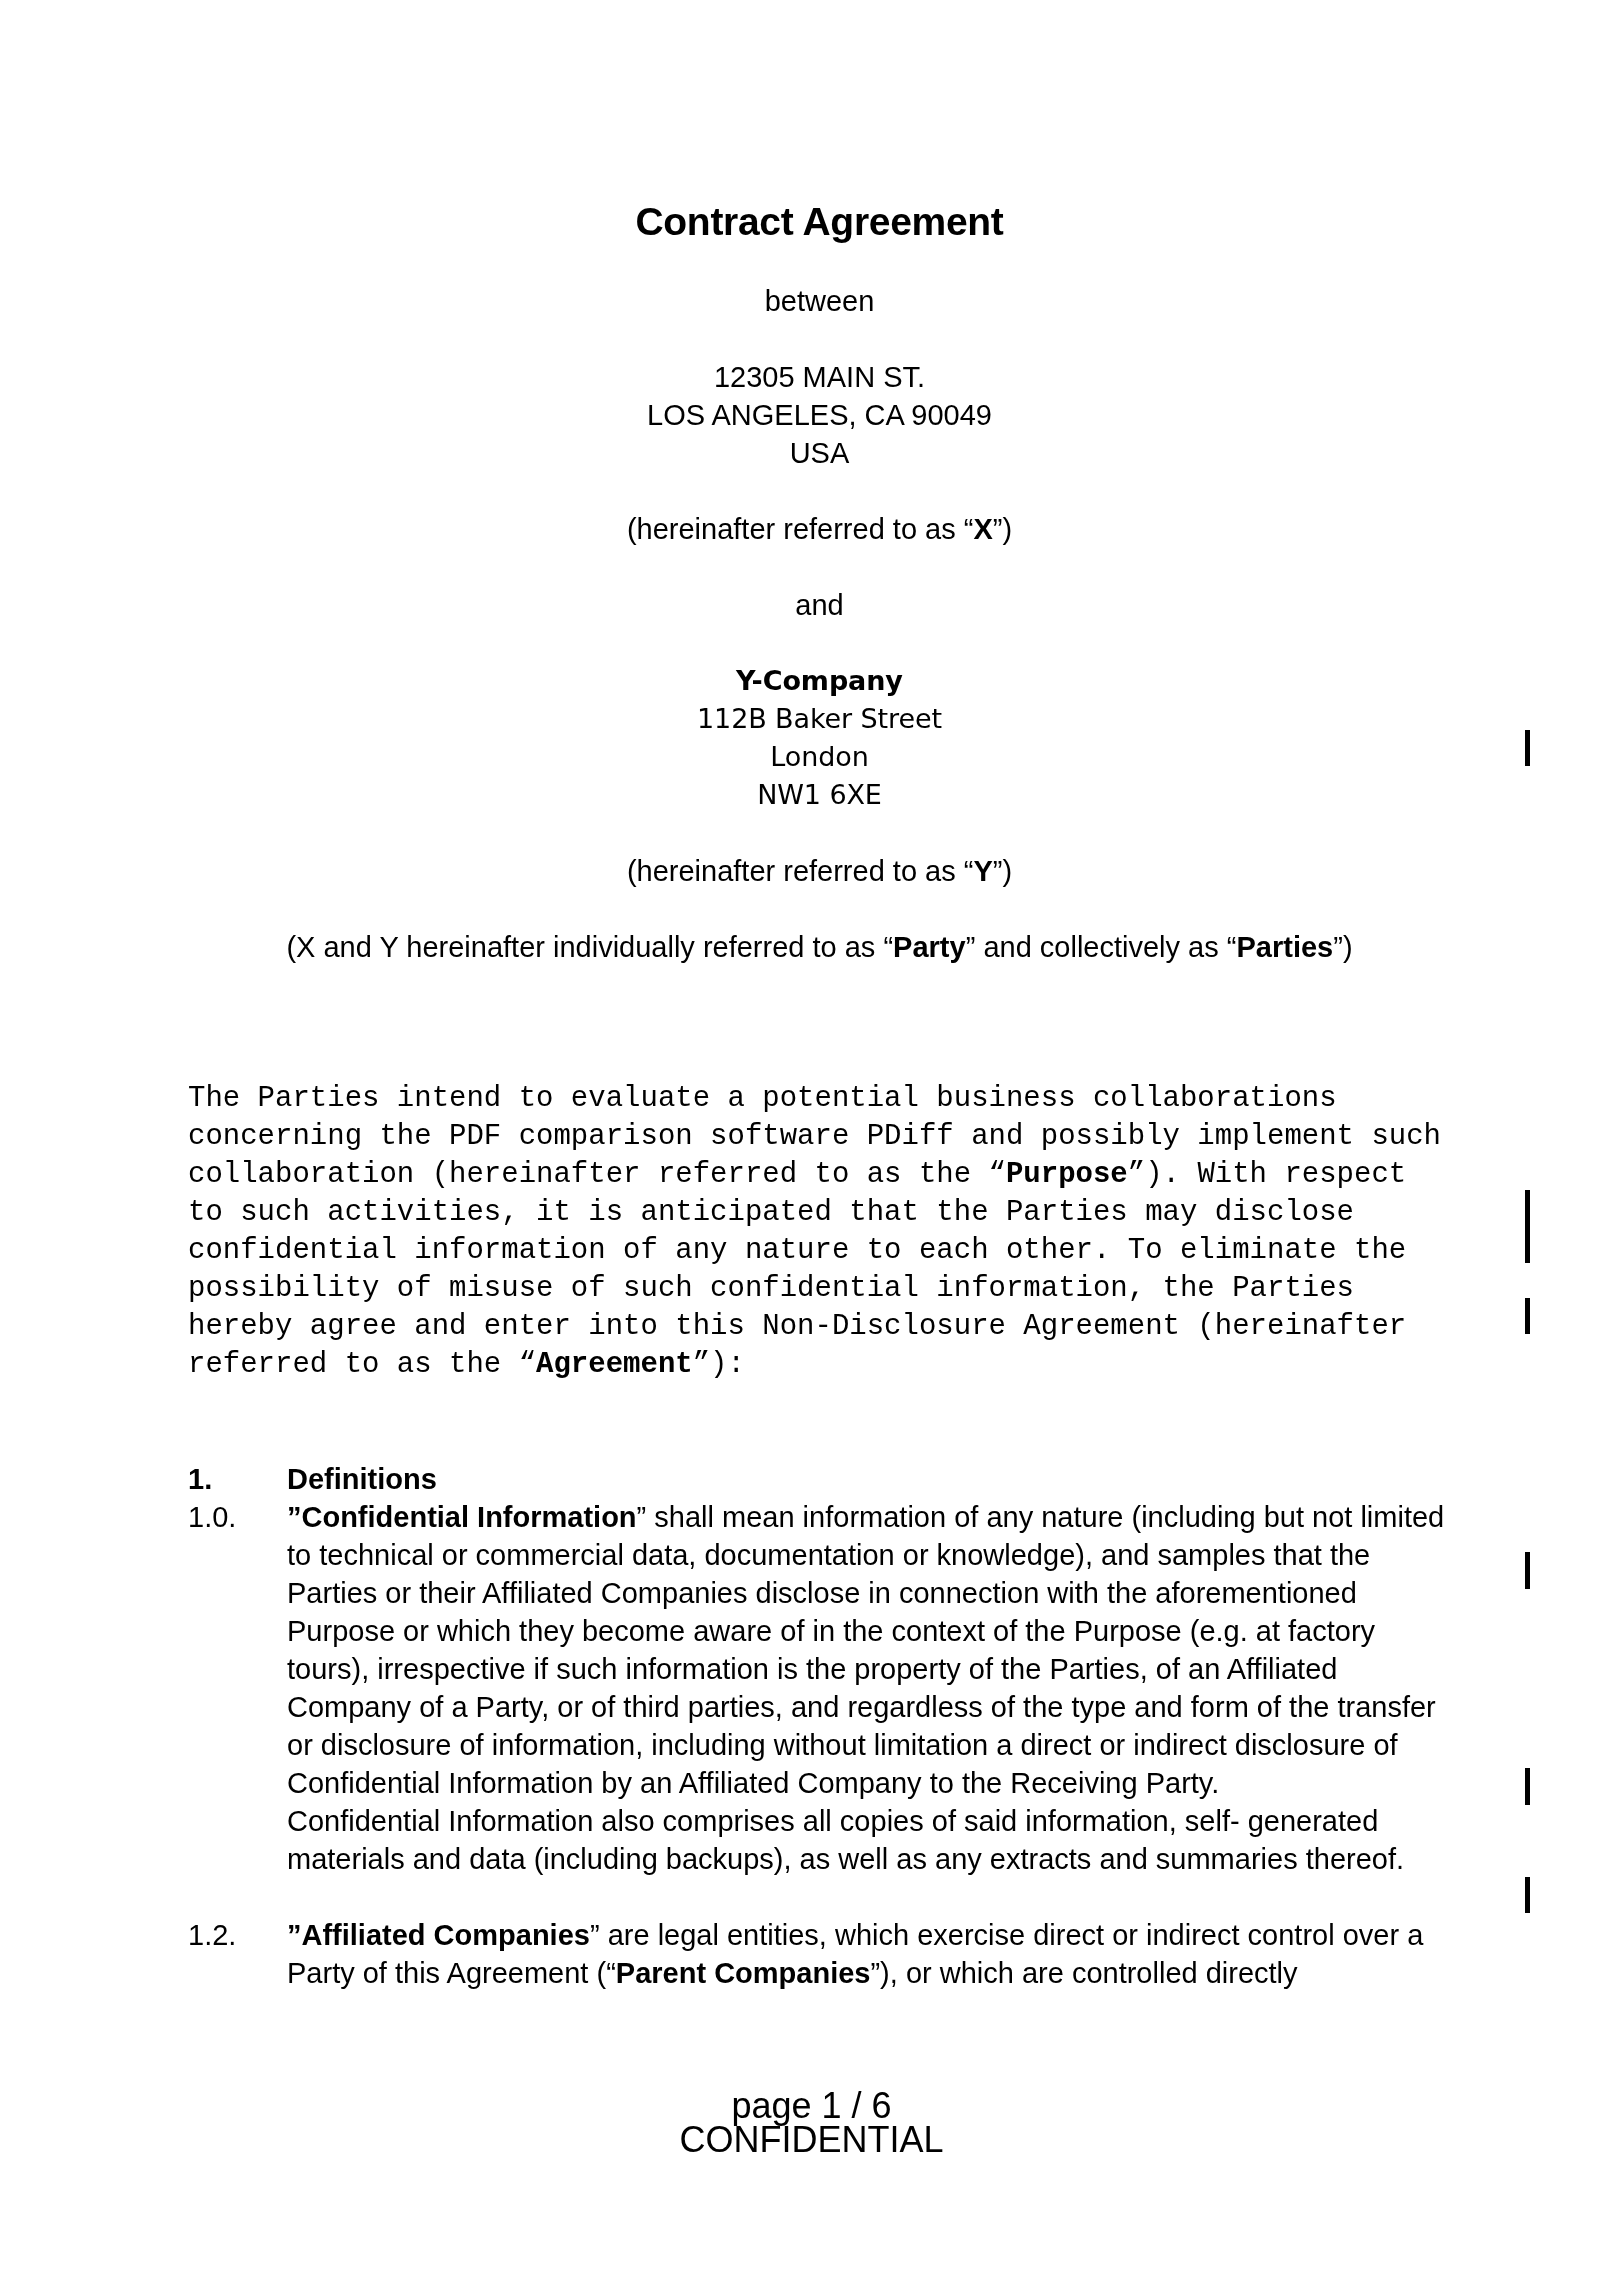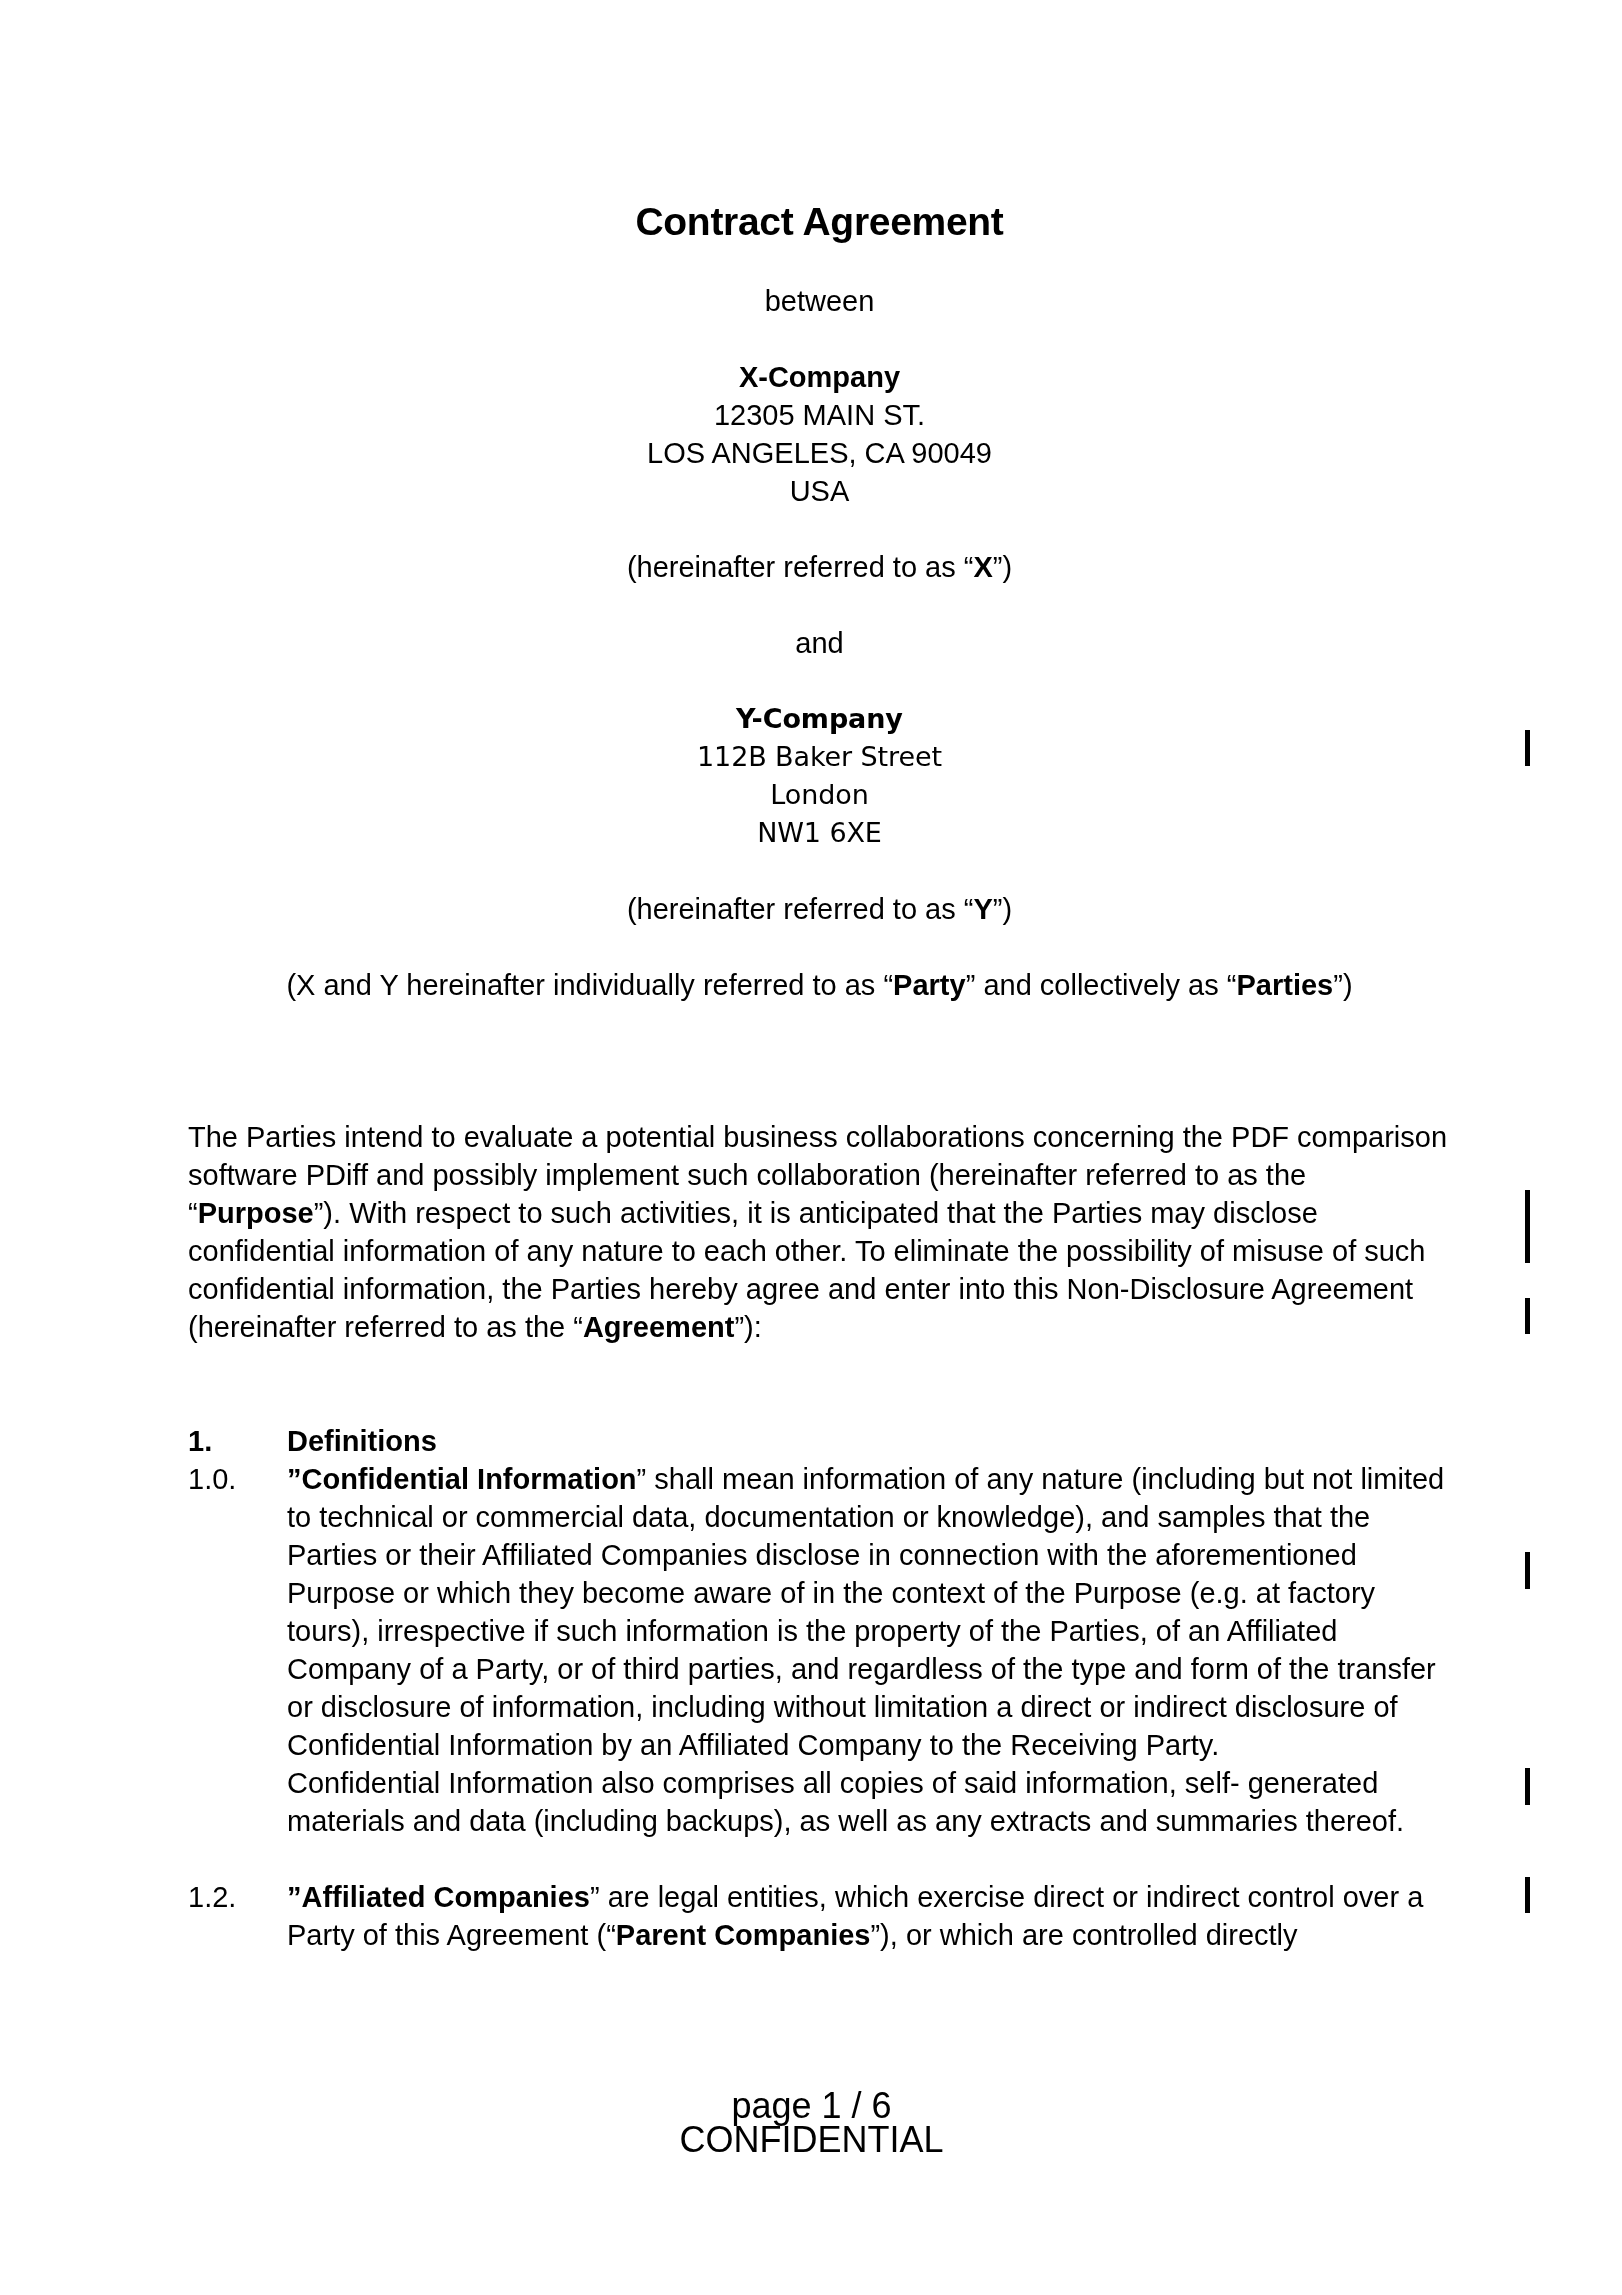--- a/index.html
+++ b/index.html
@@ -63,20 +63,21 @@
     line-height: 38px;
     letter-spacing: -0.1px;
   }
   .wide-face.bold { font-weight: bold; }
 
   .para {
     font-size: 29px;
     line-height: 38px;
     margin: 0;
     text-align: left;
+    font-family: Liberation Mono, monospace;
   }
 
   .para-heading {
     font-size: 29px;
     line-height: 38px;
     font-weight: bold;
     margin: 0;
   }
 
   
@@ -126,21 +127,20 @@
   <div class="content">
 
     <div class="doc-title center">Contract Agreement</div>
 
     <div class="gap-1"></div>
 
     <div class="line center">between</div>
 
     <div class="gap-1"></div>
 
-    <div class="line center bold">X-Company</div>
     <div class="line center">12305 MAIN ST.</div>
     <div class="line center">LOS ANGELES, CA 90049</div>
     <div class="line center">USA</div>
 
     <div class="gap-1"></div>
 
     <div class="line center"><span>(hereinafter referred to as </span><span>“</span><b>X</b><span>”</span><span>)</span></div>
 
     <div class="gap-1"></div>
 

